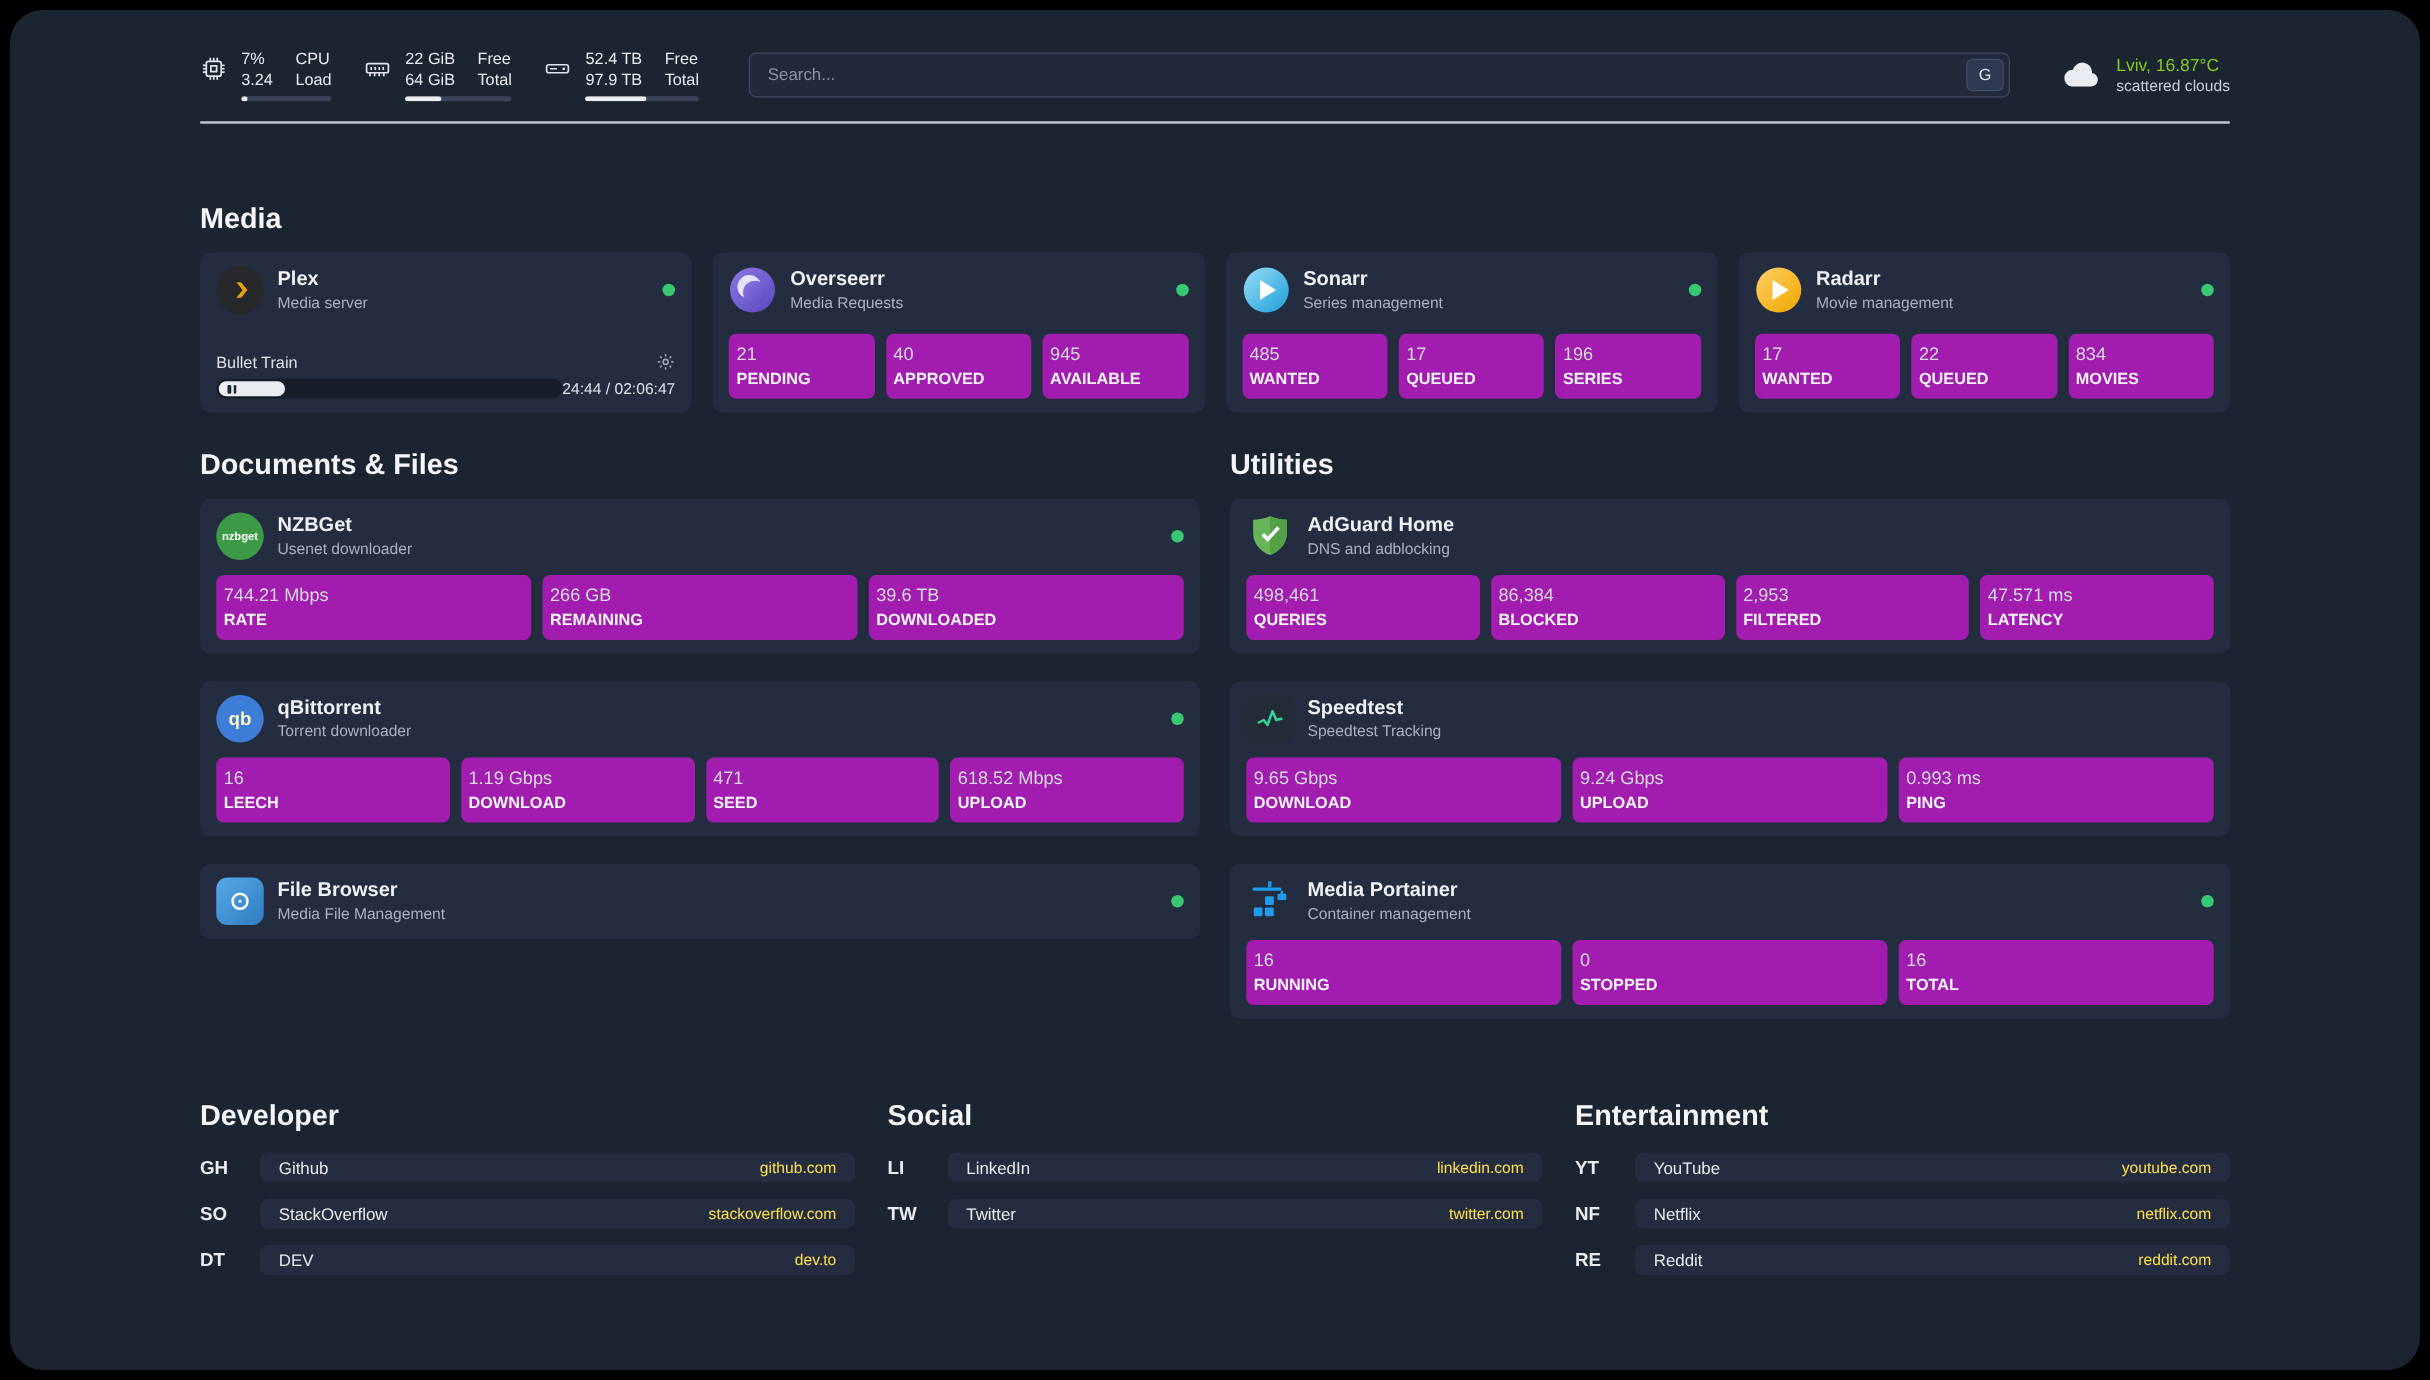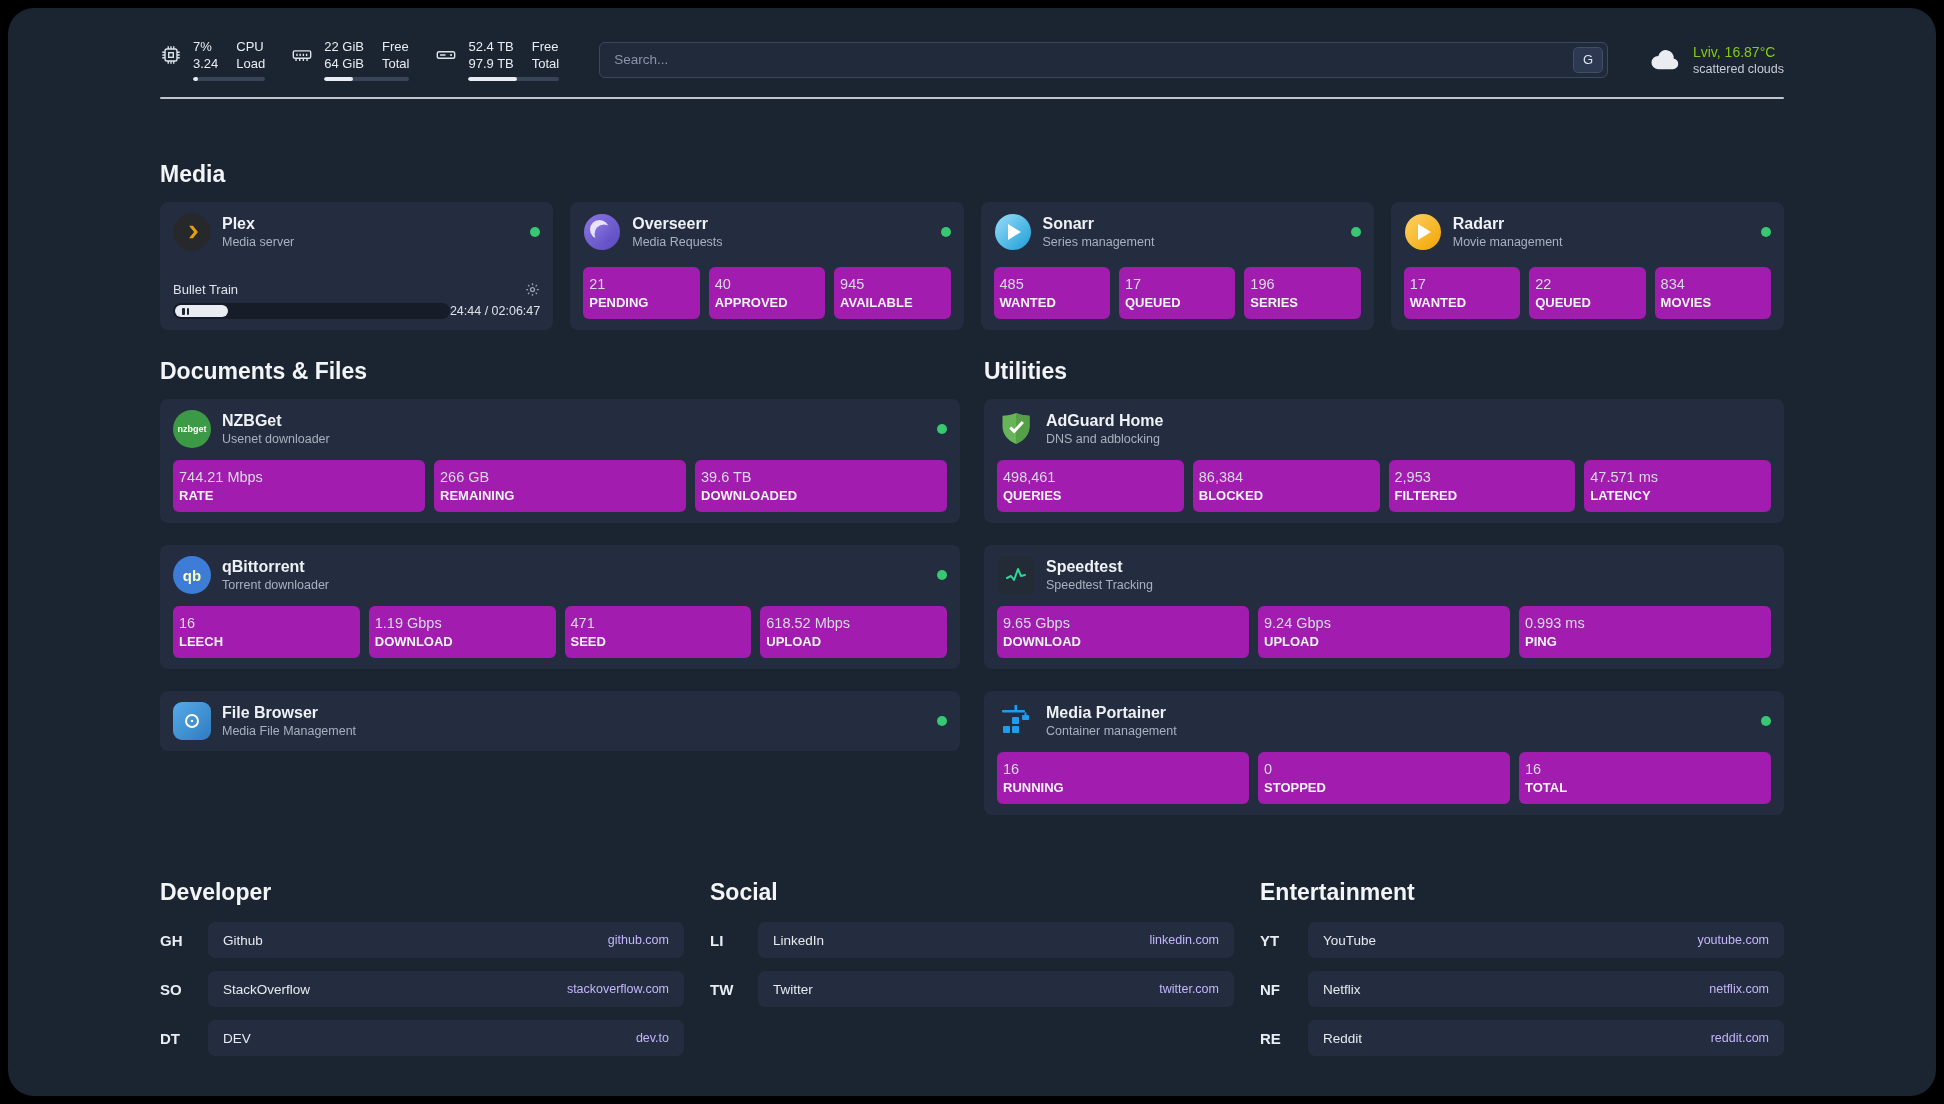--- a/index.html
+++ b/index.html
@@ -69,23 +69,23 @@
   .fb-icon svg { width:22px; height:22px; }
   .speedtest-icon { background:#232b36; border-radius:8px; }
   .speedtest-icon svg { width:24px; height:24px; }
   .shield-icon, .portainer-icon, .overseerr-icon, .sonarr-icon, .radarr-icon { background:transparent; }
 
   
   .bookmarks { display:grid; grid-template-columns:repeat(3,1fr); gap:26px; margin-top:64px; padding-bottom:46px; }
   .bm-rows { display:flex; flex-direction:column; gap:13px; margin-top:16px; }
   .bm-row { display:flex; align-items:center; }
   .bm-abbr { width:48px; font-size:15px; font-weight:600; color:#e9edf2; }
-  .bm-pill { flex:1; height:36px; background:#242d3f; border-radius:7px; display:flex; align-items:center; justify-content:space-between; padding:0 15px; cursor:pointer;gap:35px; }
+  .bm-pill { flex:1; height:24px; background:#242d3f; border-radius:7px; display:flex; align-items:center; justify-content:space-between; padding:0 15px; cursor:pointer;gap:35px; }
   .bm-name { font-size:13.5px; color:#e7eaef; }
-  .bm-url { font-size:12.5px; color:#c4b5fd; }
+  .bm-url { font-size:12.5px; color:#fde047; }
 </style>
 </head>
 <body>
 
 <div class="screen">
   <div class="container">
 
     <div class="topbar">
 
       <div class="metric">

